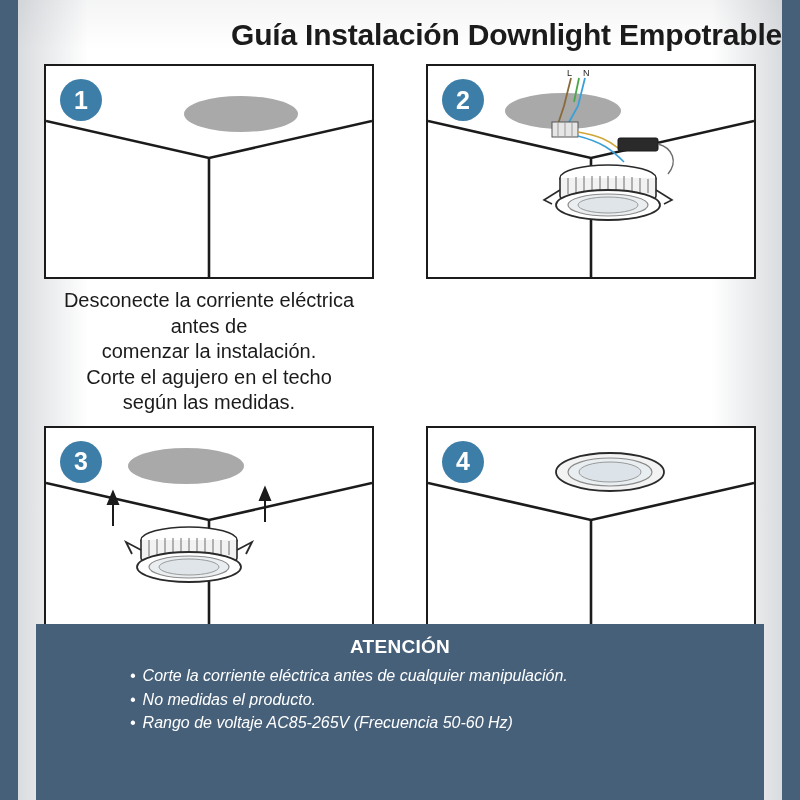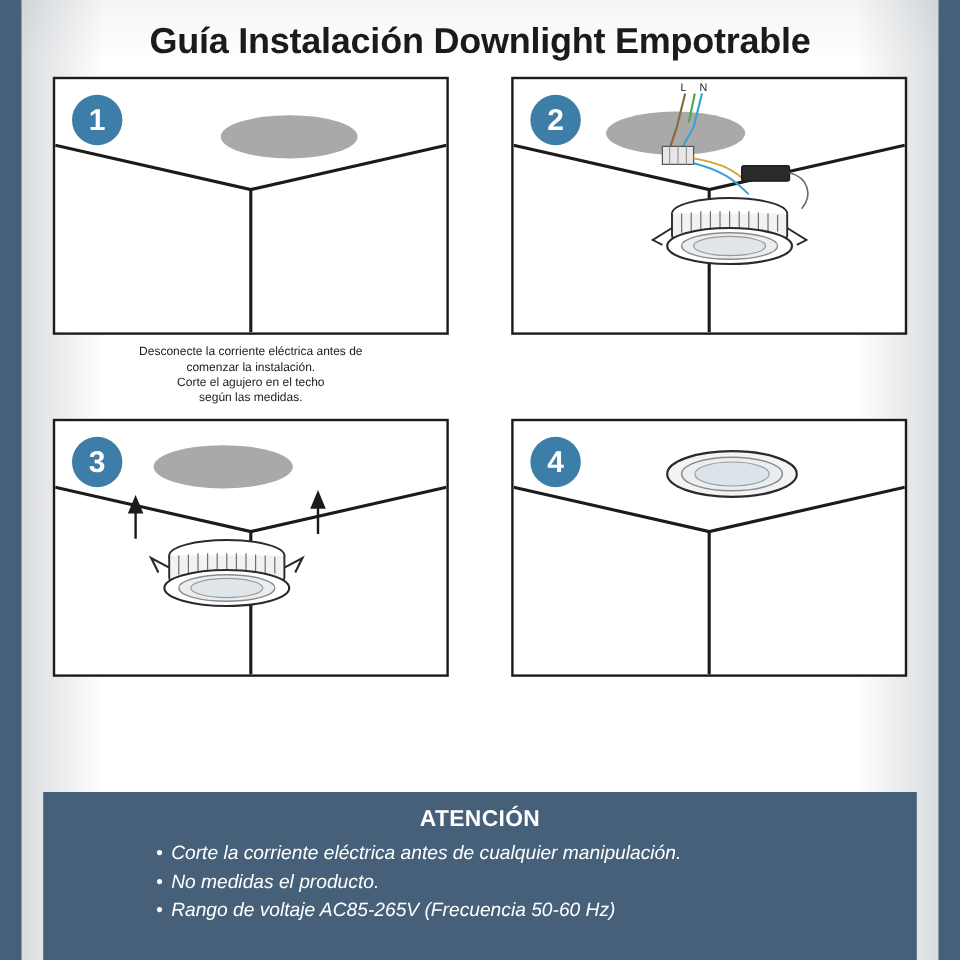--- a/index.html
+++ b/index.html
@@ -31,21 +31,21 @@
     left: 0; top: 0; right: 0; bottom: 0;
     pointer-events: none;
     background:
       linear-gradient(to right, rgba(120,130,140,0.28) 0px, rgba(255,255,255,0) 70px),
       linear-gradient(to left, rgba(120,130,140,0.28) 0px, rgba(255,255,255,0) 70px),
       linear-gradient(to bottom, rgba(150,155,160,0.10) 0px, rgba(255,255,255,0) 50px);
   }
   #title {
     position: relative;
     z-index: 3;
-    text-align: center;
+    text-align: right;
     font-size: 30px;
     font-weight: bold;
     color: #1b1b1b;
     padding-top: 18px;
     letter-spacing: -0.2px;
   }
   #grid {
     position: relative;
     z-index: 2;
     display: grid;
@@ -83,32 +83,32 @@
     font-size: 25px;
     font-weight: bold;
     display: flex;
     align-items: center;
     justify-content: center;
     z-index: 4;
   }
   .caption {
     width: 340px;
     text-align: center;
-    font-size: 10px;
+    font-size: 20px;
     line-height: 1.28;
     color: #1b1b1b;
     padding-top: 9px;
     white-space: pre-line;
   }
   #attention {
     position: absolute;
     left: 18px;
     right: 18px;
     bottom: 0;
-    height: 140px;
+    height: 176px;
     background: #46607a;
     color: #ffffff;
     box-sizing: border-box;
     padding: 12px 0 0 0;
     z-index: 5;
   }
   #attention .att-title {
     text-align: center;
     font-size: 19px;
     font-weight: bold;

